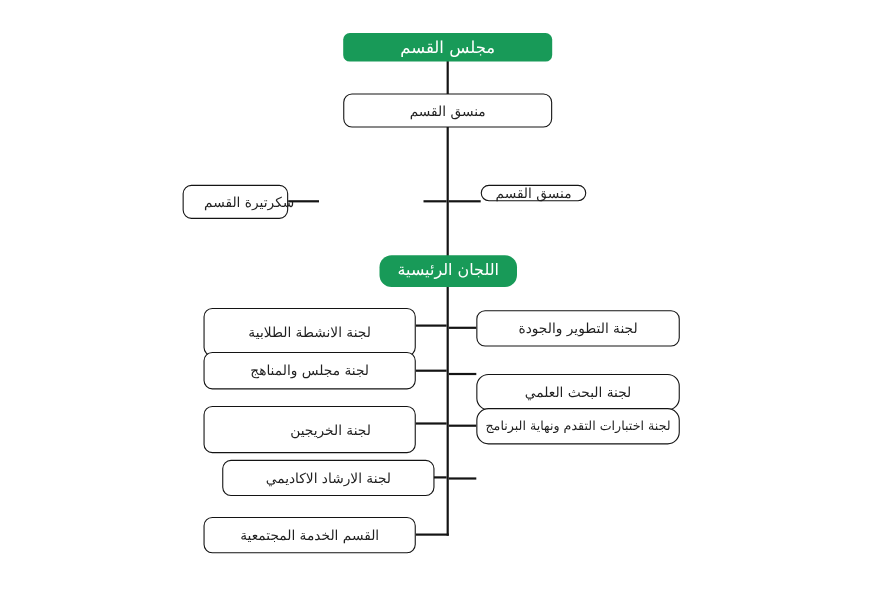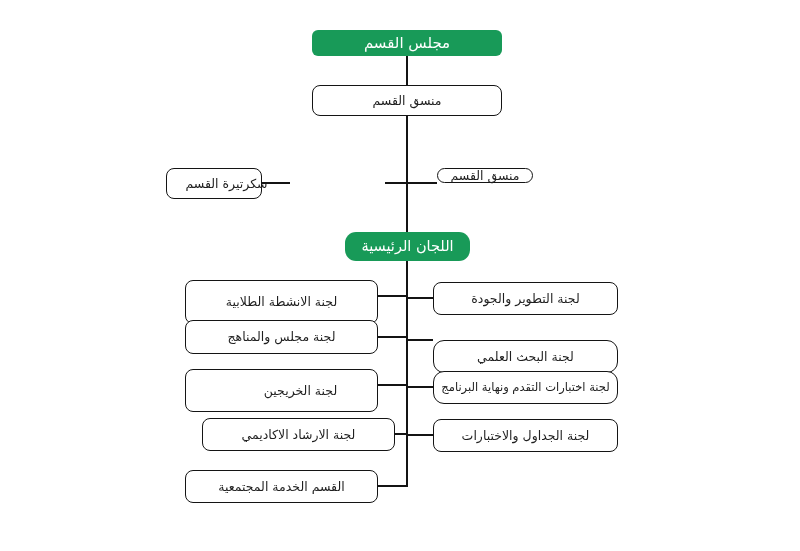--- a/index.html
+++ b/index.html
@@ -85,15 +85,14 @@
   <div class="node" style="left:185px;top:418px;width:193px;height:33px;margin-left:17px;">لجنة الارشاد الاكاديمي</div>
 
   <div class="node" style="left:185px;top:470px;width:193px;height:33px;">القسم الخدمة المجتمعية</div>
 
   <div class="node" style="left:433px;top:282px;width:185px;height:33px;">لجنة التطوير والجودة</div>
 
   <div class="node" style="left:433px;top:340px;width:185px;height:33px;border-radius:11px;">لجنة البحث العلمي</div>
 
   <div class="node" style="left:433px;top:371px;width:185px;height:33px;font-size:11.5px;border-radius:11px;">لجنة اختبارات التقدم ونهاية البرنامج</div>
 
-  <div class="node" style="left:433px;top:419px;width:185px;height:33px;">لجنة الجداول والاختبارات</div>
 
 </div>
 
 </body></html>

